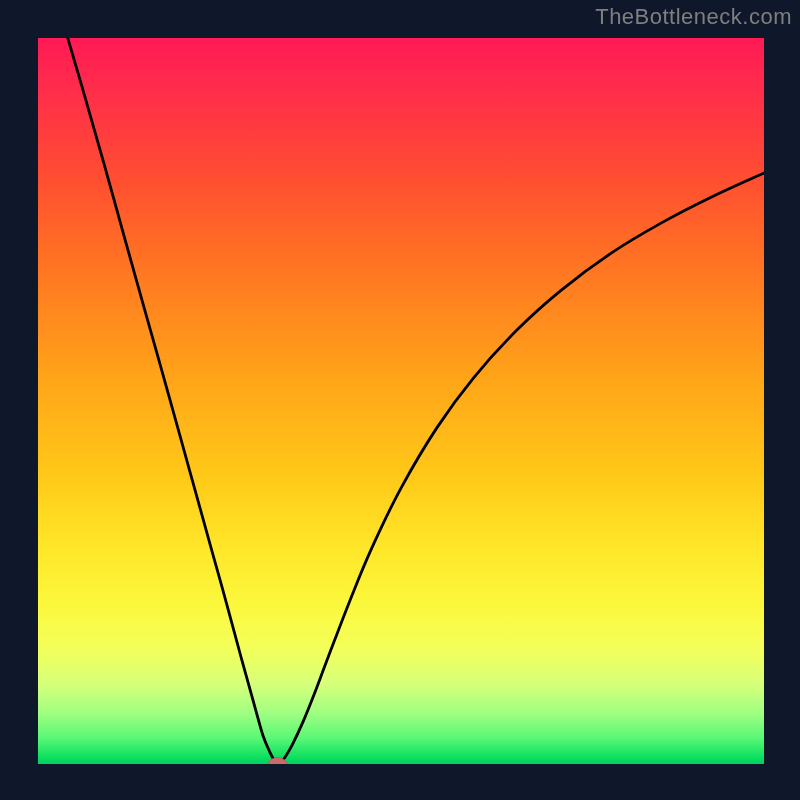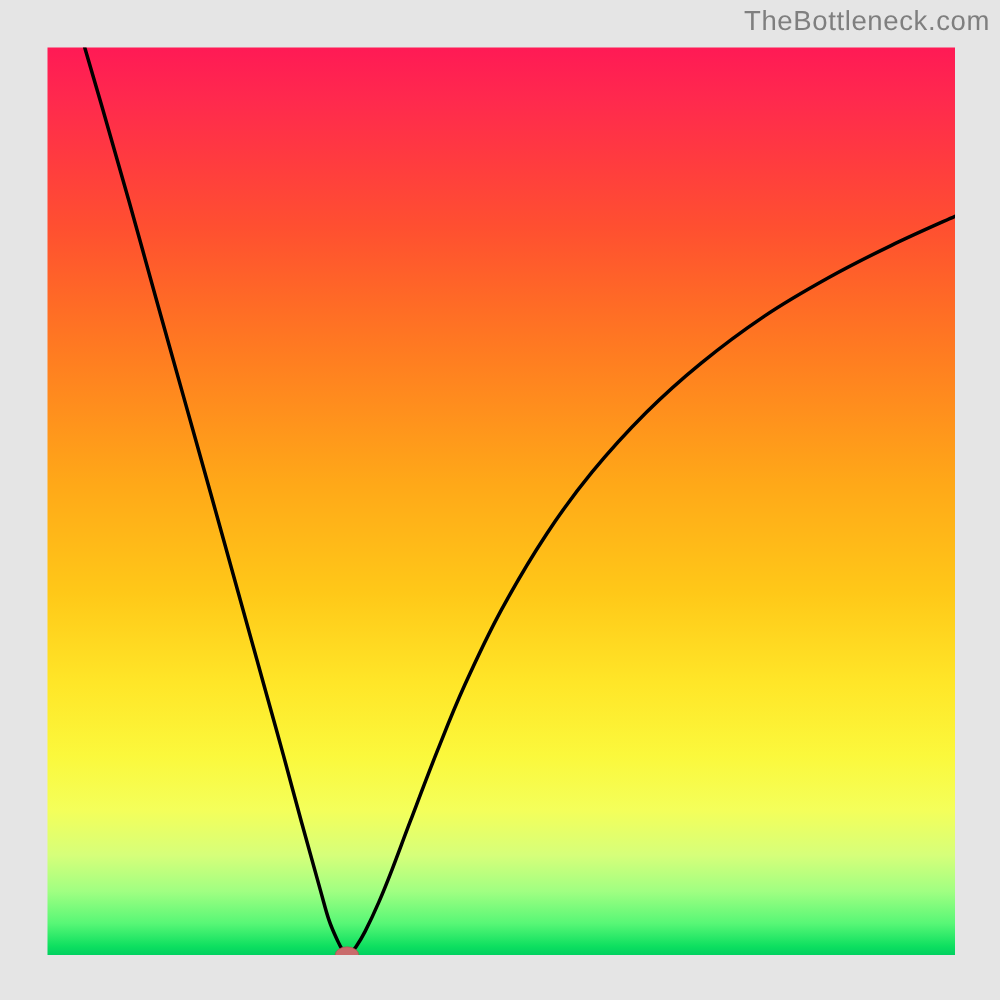--- a/index.html
+++ b/index.html
@@ -8,21 +8,21 @@
     width: 800px;
     height: 800px;
     overflow: hidden;
     background: #000;
     font-family: Arial, Helvetica, sans-serif;
   }
   .frame {
     position: relative;
     width: 800px;
     height: 800px;
-    background: #e5e5e5;
+    background: #0f172a;
     text-align: right;
   }
   .plot-area {
     position: absolute;
     left: 38px;
     top: 38px;
     width: 726px;
     height: 726px;
     background: linear-gradient(
       to bottom,

